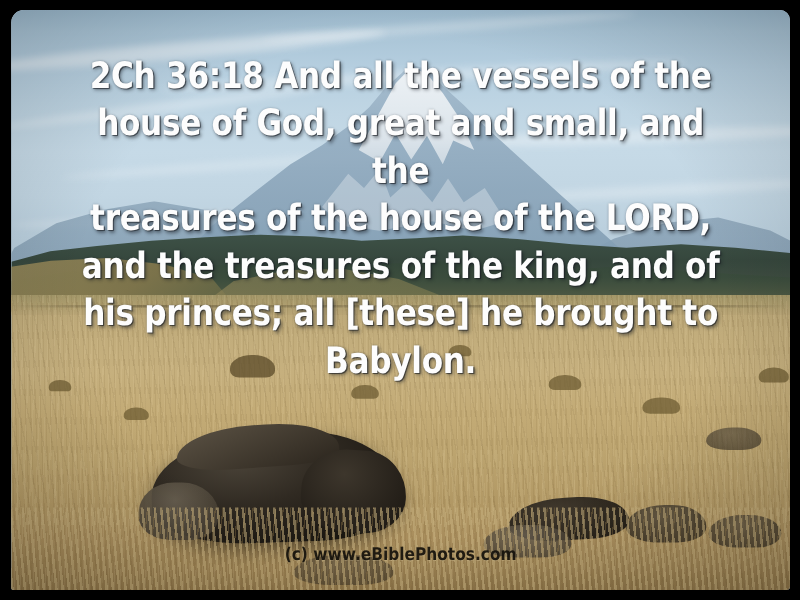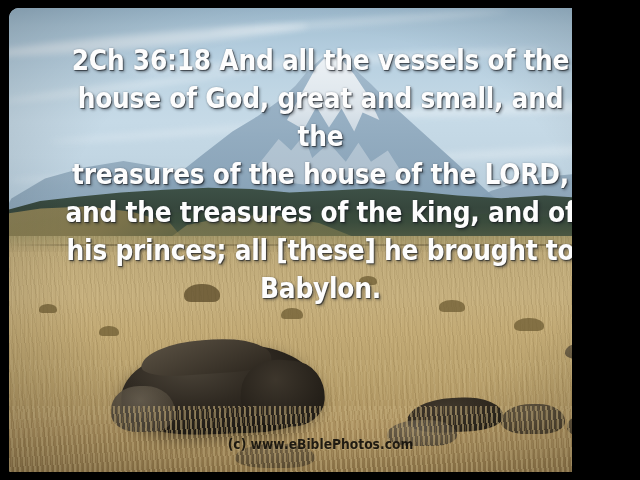--- a/index.html
+++ b/index.html
@@ -5,21 +5,21 @@
   * { margin:0; padding:0; box-sizing:border-box; }
   html,body{
     width:640px; height:480px; overflow:hidden;
     background:#000;
     font-family:"Liberation Sans", sans-serif;
   }
 
   
   #frame{
     position:relative;
-    width:572px; height:480px;
+    width:640px; height:480px;
     background:#000;
     overflow:hidden;
   }
 
   
   #photo{
     position:absolute;
     left:9px; top:8px;
     width:623px; height:464px;
     overflow:hidden;

